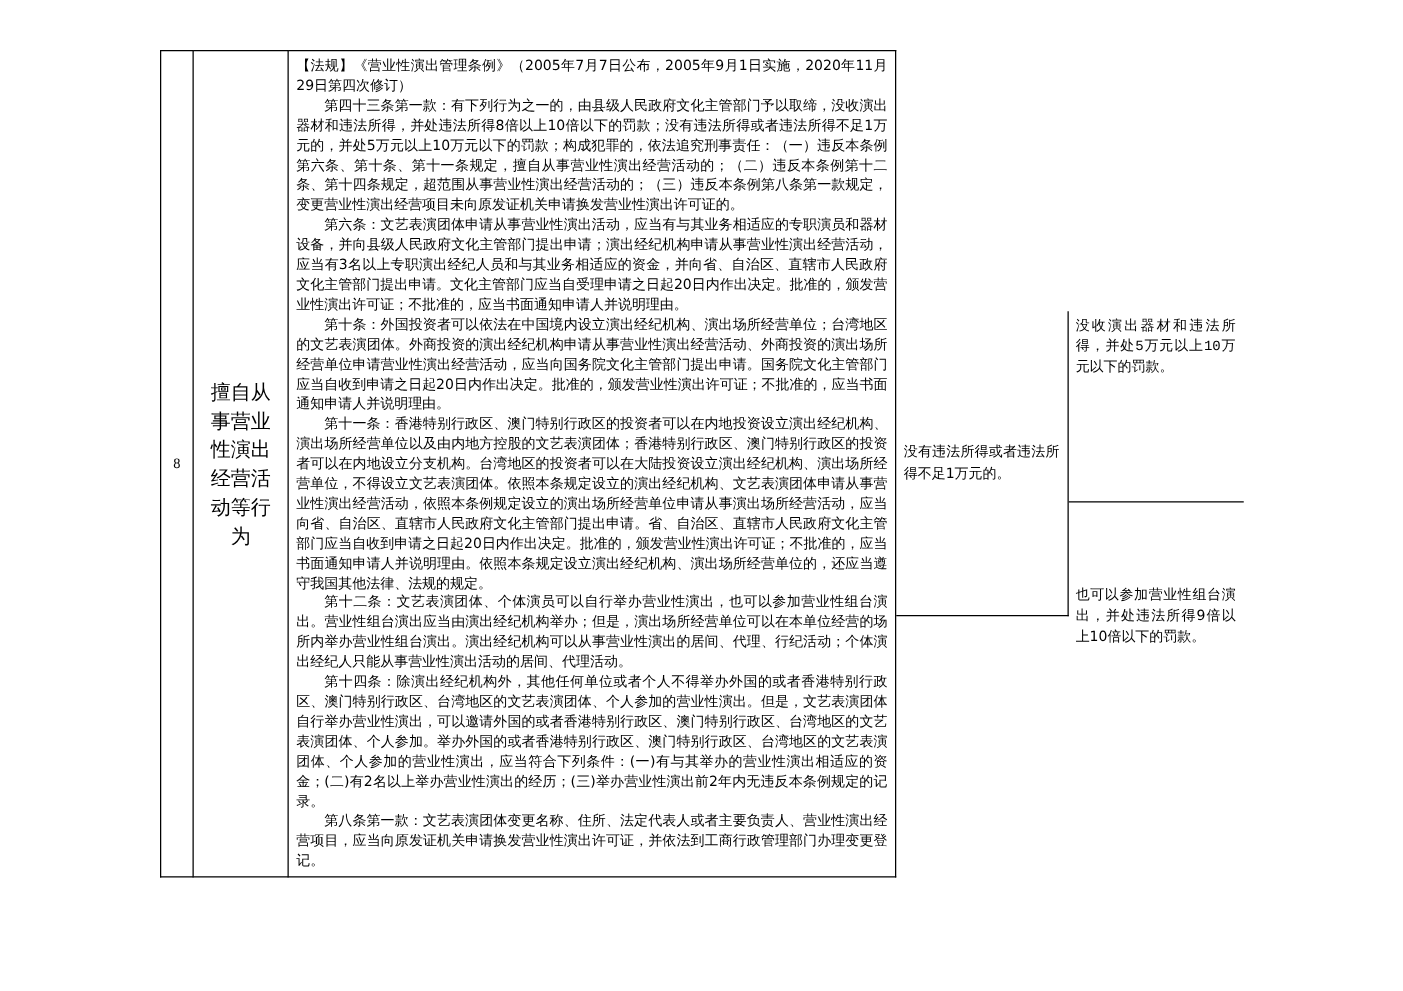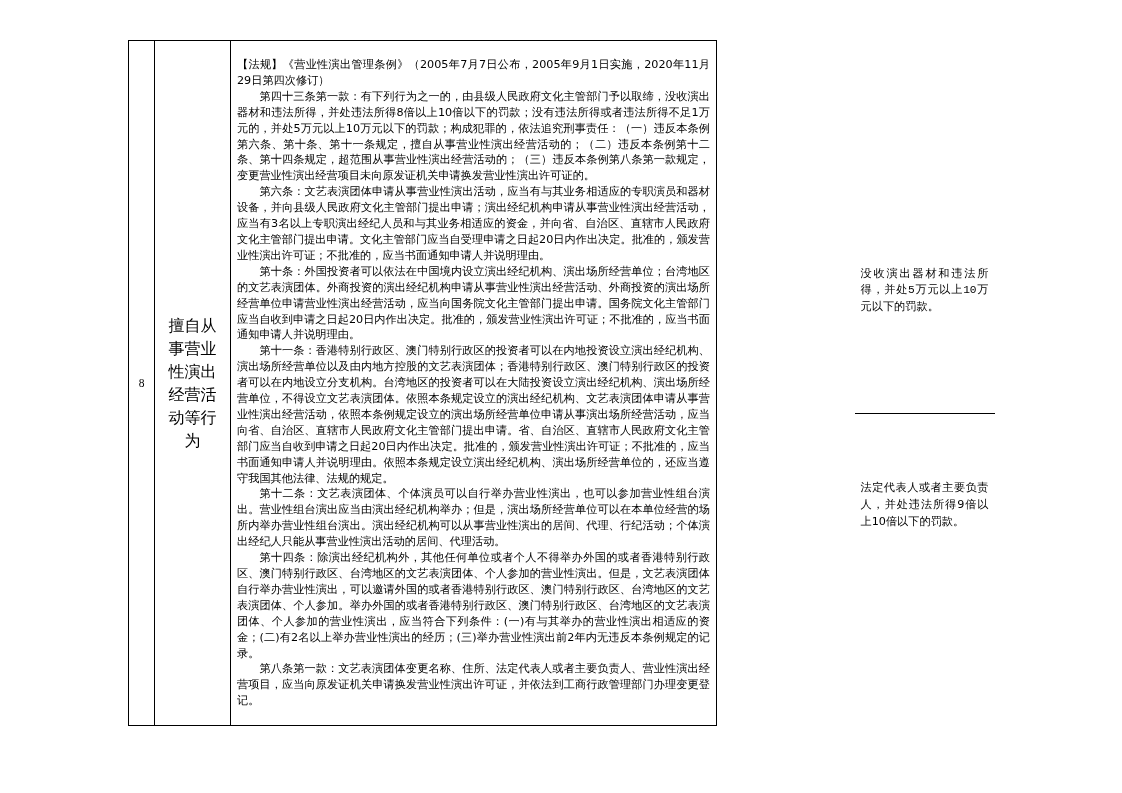--- a/index.html
+++ b/index.html
@@ -25,21 +25,21 @@
     position: absolute;
     left: 128px;
     top: 40px;
     width: 866px;
     border-collapse: collapse;
     table-layout: fixed;
   }
   .doc-table td {
     border: 1px solid #000000;
     vertical-align: middle;
-    padding: 16px 6px;
+    padding: 4px 6px;
     box-sizing: border-box;
   }
   .col-no { width: 26px; }
   .col-item { width: 76px; }
   .col-basis { width: 486px; }
   .col-circ { width: 138px; }
   .col-penalty { width: 140px; }
 
   .cell-no {
     text-align: center;
@@ -95,31 +95,34 @@
           <p class="basis-p">第六条：文艺表演团体申请从事营业性演出活动，应当有与其业务相适应的专职演员和器材设备，并向县级人民政府文化主管部门提出申请；演出经纪机构申请从事营业性演出经营活动，应当有3名以上专职演出经纪人员和与其业务相适应的资金，并向省、自治区、直辖市人民政府文化主管部门提出申请。文化主管部门应当自受理申请之日起20日内作出决定。批准的，颁发营业性演出许可证；不批准的，应当书面通知申请人并说明理由。</p>
           <p class="basis-p">第十条：外国投资者可以依法在中国境内设立演出经纪机构、演出场所经营单位；台湾地区的文艺表演团体。外商投资的演出经纪机构申请从事营业性演出经营活动、外商投资的演出场所经营单位申请营业性演出经营活动，应当向国务院文化主管部门提出申请。国务院文化主管部门应当自收到申请之日起20日内作出决定。批准的，颁发营业性演出许可证；不批准的，应当书面通知申请人并说明理由。</p>
           <p class="basis-p">第十一条：香港特别行政区、澳门特别行政区的投资者可以在内地投资设立演出经纪机构、演出场所经营单位以及由内地方控股的文艺表演团体；香港特别行政区、澳门特别行政区的投资者可以在内地设立分支机构。台湾地区的投资者可以在大陆投资设立演出经纪机构、演出场所经营单位，不得设立文艺表演团体。依照本条规定设立的演出经纪机构、文艺表演团体申请从事营业性演出经营活动，依照本条例规定设立的演出场所经营单位申请从事演出场所经营活动，应当向省、自治区、直辖市人民政府文化主管部门提出申请。省、自治区、直辖市人民政府文化主管部门应当自收到申请之日起20日内作出决定。批准的，颁发营业性演出许可证；不批准的，应当书面通知申请人并说明理由。依照本条规定设立演出经纪机构、演出场所经营单位的，还应当遵守我国其他法律、法规的规定。</p>
           <p class="basis-p">第十二条：文艺表演团体、个体演员可以自行举办营业性演出，也可以参加营业性组台演出。营业性组台演出应当由演出经纪机构举办；但是，演出场所经营单位可以在本单位经营的场所内举办营业性组台演出。演出经纪机构可以从事营业性演出的居间、代理、行纪活动；个体演出经纪人只能从事营业性演出活动的居间、代理活动。</p>
           <p class="basis-p">第十四条：除演出经纪机构外，其他任何单位或者个人不得举办外国的或者香港特别行政区、澳门特别行政区、台湾地区的文艺表演团体、个人参加的营业性演出。但是，文艺表演团体自行举办营业性演出，可以邀请外国的或者香港特别行政区、澳门特别行政区、台湾地区的文艺表演团体、个人参加。举办外国的或者香港特别行政区、澳门特别行政区、台湾地区的文艺表演团体、个人参加的营业性演出，应当符合下列条件：(一)有与其举办的营业性演出相适应的资金；(二)有2名以上举办营业性演出的经历；(三)举办营业性演出前2年内无违反本条例规定的记录。</p>
           <p class="basis-p">第八条第一款：文艺表演团体变更名称、住所、法定代表人或者主要负责人、营业性演出经营项目，应当向原发证机关申请换发营业性演出许可证，并依法到工商行政管理部门办理变更登记。</p>
         </td>
         <td class="col-circ" style="padding:0; border:none;">
           <table class="sub-table">
             <tbody>
+              <tr>
+                <td class="cell-circ" style="height:244px; border-top:none; border-left:none;">没有违法所得或者违法所得不足1万元的。</td>
+              </tr>
             </tbody>
           </table>
         </td>
         <td class="col-penalty" style="padding:0; border:none;">
           <table class="sub-table">
             <tbody>
               <tr>
                 <td class="cell-penalty" style="height:244px; border-top:none; border-left:none; border-right:none;font-family:Liberation Mono, monospace;">没收演出器材和违法所得，并处5万元以上10万元以下的罚款。</td>
               </tr>
               <tr>
-                <td class="cell-penalty" style="height:184px; border-left:none; border-right:none; border-bottom:none;">法定代表人或者主要负责人，并处违法所得9倍以上10倍以下的罚款。</td>
+                <td class="cell-penalty" style="height:184px; border-left:none; border-right:none; border-bottom:none;">也可以参加营业性组台演出，并处违法所得9倍以上10倍以下的罚款。</td>
               </tr>
             </tbody>
           </table>
         </td>
       </tr>
     </tbody>
   </table>
 </div>
 
 </body></html>

